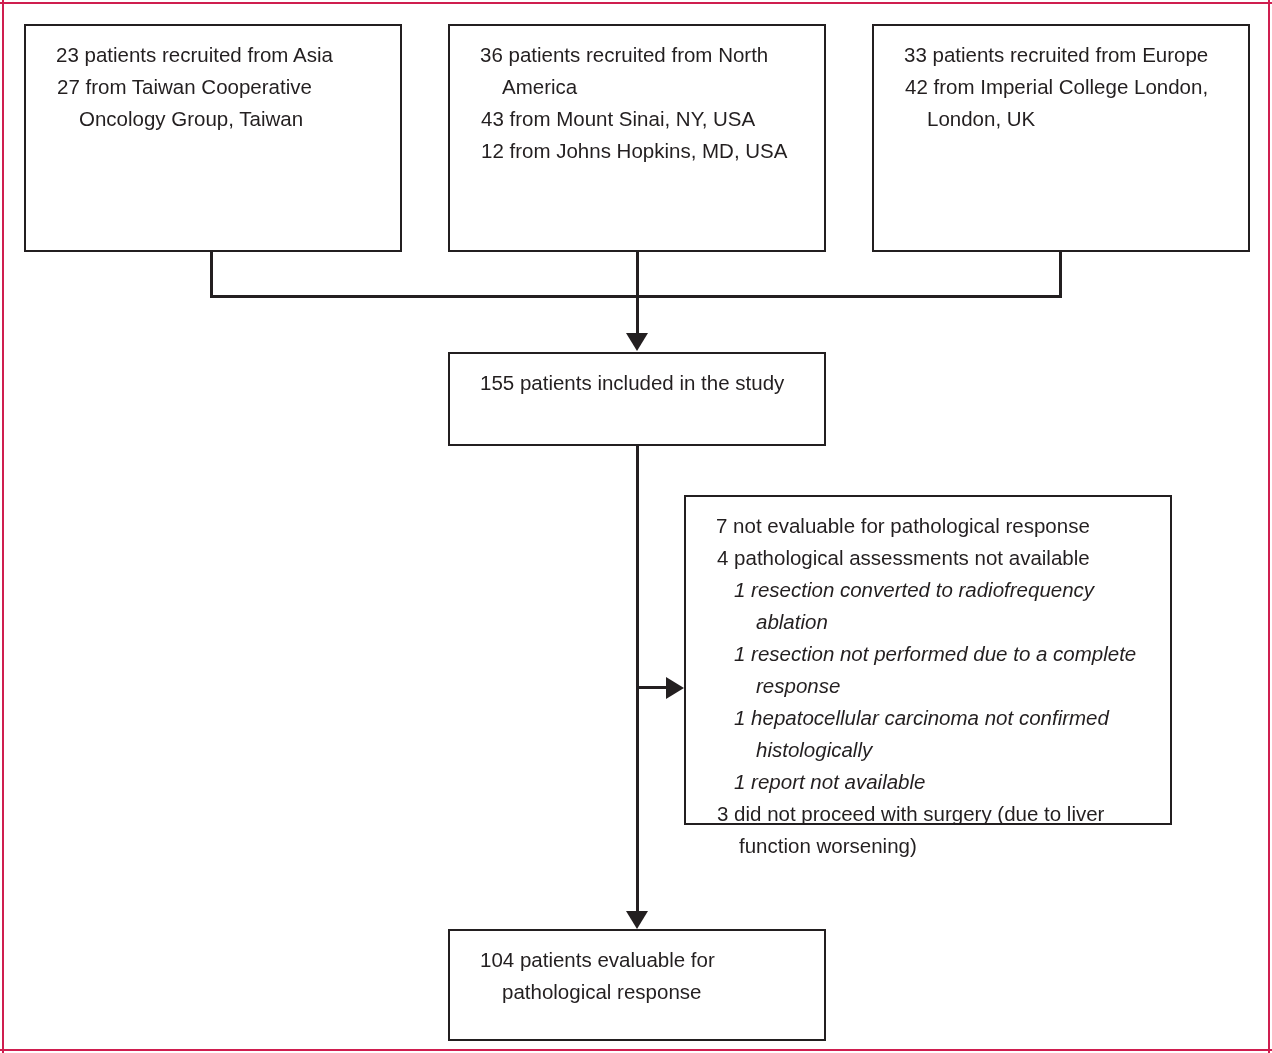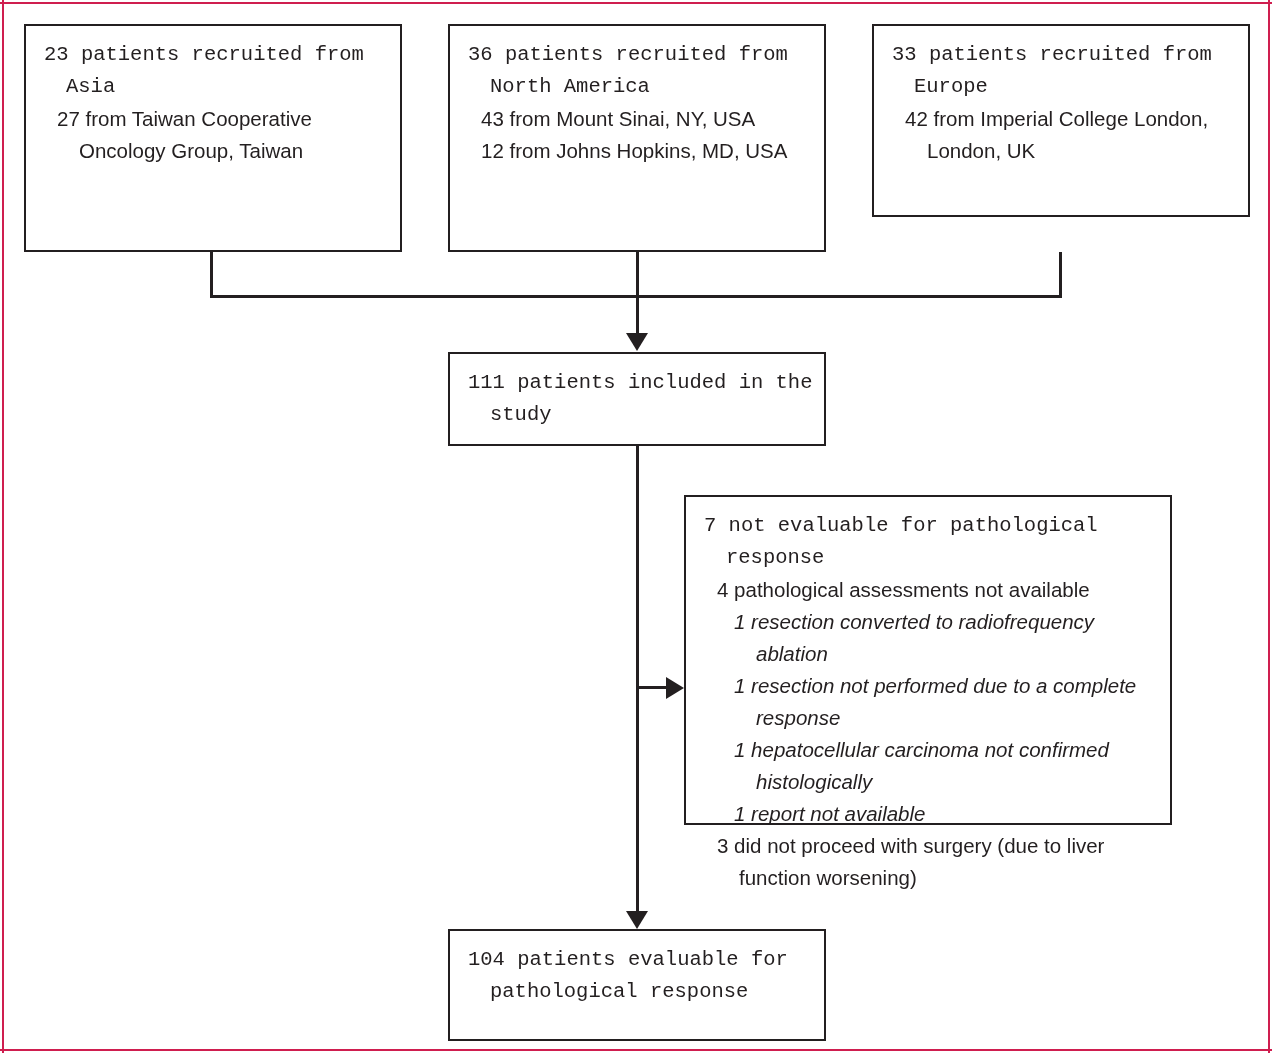--- a/index.html
+++ b/index.html
@@ -42,28 +42,28 @@
     font-size: 20.5px;
     line-height: 1.56;
     color: #231f20;
     white-space: pre-wrap;
   }
   
   .ln {
     display: block;
     white-space: normal;
   }
-  .lvl0 { padding-left: 22px; text-indent: -22px; margin-left: 4px; font-family: Liberation Mono, monospace;  }
+  .lvl0 { padding-left: 22px; text-indent: -22px; margin-left: 16px;  }
   .lvl1 { padding-left: 22px; text-indent: -22px; margin-left: 17px; }
   .lvl2 { padding-left: 22px; text-indent: -22px; margin-left: 34px; font-style: italic; }
 
   
   #node-asia      { left: 24px;  top: 24px;  width: 378px; height: 228px; }
   #node-namerica  { left: 448px; top: 24px;  width: 378px; height: 228px; }
-  #node-europe    { left: 872px; top: 24px;  width: 378px; height: 193px; }
+  #node-europe    { left: 872px; top: 24px;  width: 378px; height: 228px; }
   #node-included  { left: 448px; top: 352px; width: 378px; height: 94px;  }
   #node-excluded  { left: 684px; top: 495px; width: 488px; height: 330px; }
   #node-evaluable { left: 448px; top: 929px; width: 378px; height: 112px; }
 
   
   .conn {
     position: absolute;
     background: #231f20;
   }
   
@@ -120,21 +120,21 @@
     <div class="node-text"><span class="ln lvl0">33 patients recruited from Europe</span><span class="ln lvl1">42 from Imperial College London, London, UK</span></div>
   </div>
 
   <div class="conn drop-left"></div>
   <div class="conn drop-right"></div>
   <div class="conn rail"></div>
   <div class="conn drop-mid"></div>
   <div class="arrow-down arrow-into-included"></div>
 
   <div class="node" id="node-included">
-    <div class="node-text"><span class="ln lvl0">111 patients included in the study</span></div>
+    <div class="node-text"><span class="ln lvl0">155 patients included in the study</span></div>
   </div>
 
   <div class="conn spine"></div>
   <div class="conn branch"></div>
   <div class="arrow-right arrow-into-excluded"></div>
 
   <div class="node" id="node-excluded">
     <div class="node-text"><span class="ln lvl0">7 not evaluable for pathological response</span><span class="ln lvl1">4 pathological assessments not available</span><span class="ln lvl2">1 resection converted to radiofrequency ablation</span><span class="ln lvl2">1 resection not performed due to a complete response</span><span class="ln lvl2">1 hepatocellular carcinoma not confirmed histologically</span><span class="ln lvl2">1 report not available</span><span class="ln lvl1">3 did not proceed with surgery (due to liver function worsening)</span></div>
   </div>
 

